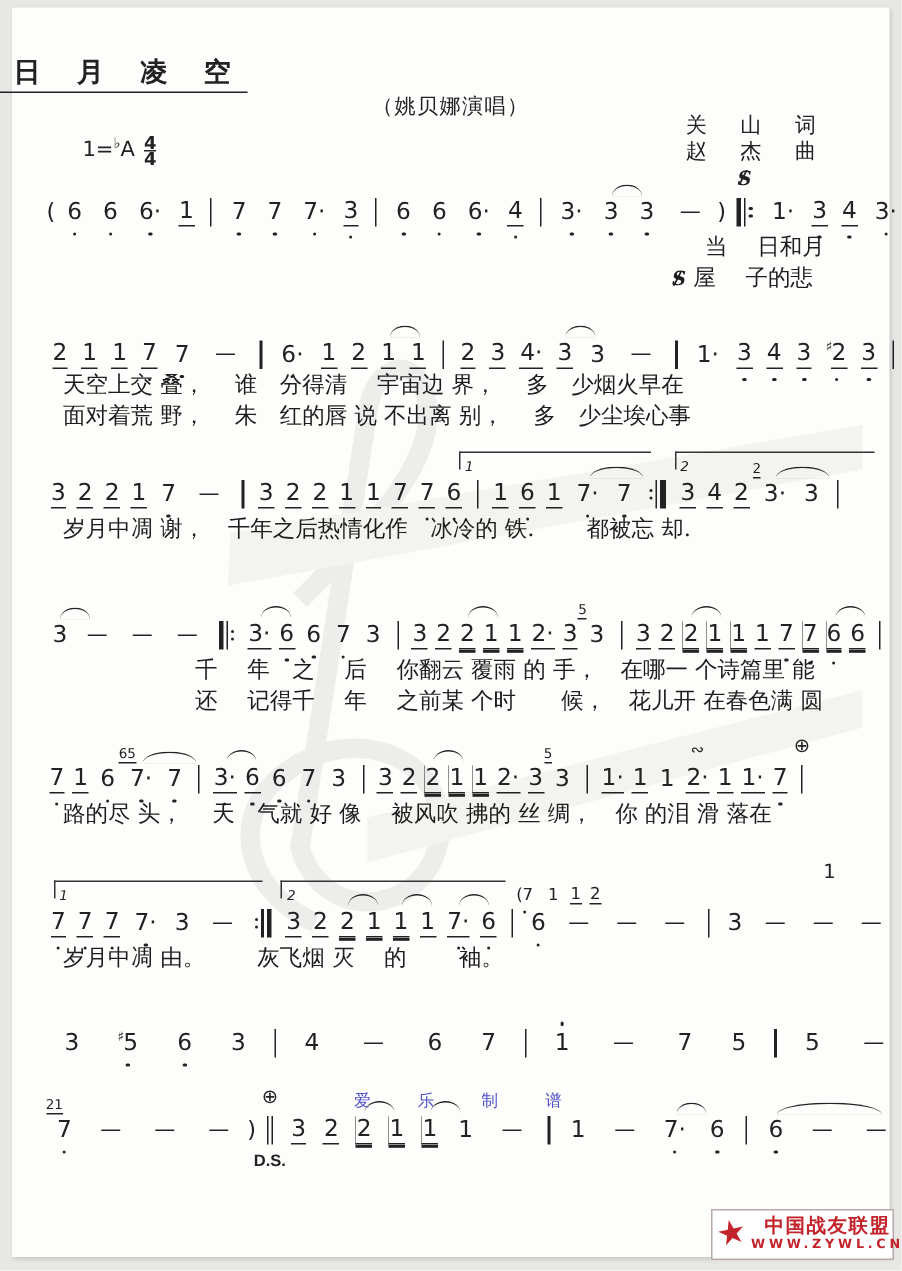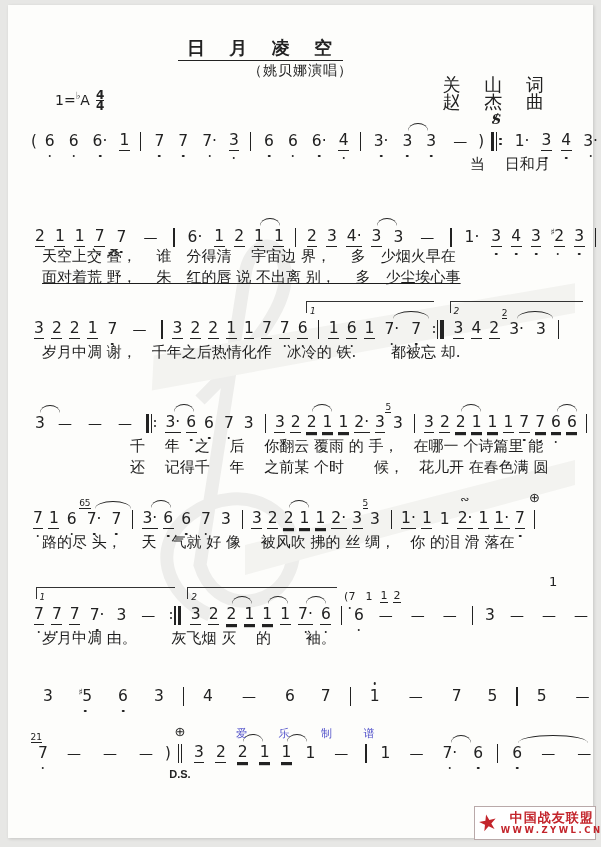--- a/index.html
+++ b/index.html
@@ -6,27 +6,27 @@
   body{width:601px;height:847px;position:relative;background:#e7e7e5;overflow:hidden;
        font-family:"DejaVu Sans",sans-serif;color:#222;}
   .sheet{position:absolute;left:8px;top:5px;width:585px;height:833px;background:#fdfdfb;
          box-shadow:1px 1px 3px rgba(0,0,0,.15);}
   
   .wm{position:absolute;z-index:1;pointer-events:none;}
   .wm-blue{position:absolute;z-index:4;left:236px;top:726px;font-size:11px;font-weight:normal;
            letter-spacing:14px;color:#4343c6;opacity:.92;font-family:"DejaVu Serif",serif;}
   
   .hdr{position:absolute;z-index:3;width:100%;}
-  .title{position:absolute;left:0;top:36px;width:521px;text-align:center;}
+  .title{position:absolute;left:0;top:36px;width:521px;text-align:left;}
   .title span{font-family:"DejaVu Serif",serif;font-size:18px;font-weight:bold;letter-spacing:9px;
               border-bottom:1.5px solid #222;padding:0 2px 2px 9px;}
   .subtitle{position:absolute;left:0;top:62px;width:601px;text-align:center;
             font-family:"DejaVu Serif",serif;font-size:14px;letter-spacing:1px;}
   .credits{position:absolute;right:48px;top:76px;text-align:left;font-family:"DejaVu Serif",serif;
-           font-size:18px;line-height:17px;letter-spacing:9px;}
+           font-size:14px;line-height:17px;letter-spacing:9px;}
   .keysig{position:absolute;left:55px;top:90px;font-size:14px;}
   .keysig .flat{font-size:10px;vertical-align:super;}
   .meter{display:inline-block;vertical-align:middle;margin-left:6px;text-align:center;
          font-size:12px;font-weight:bold;line-height:10px;}
   .meter .num{display:block;}
   .meter .den{display:block;border-top:1px solid #222;}
   
   .score{position:absolute;inset:0;z-index:3;}
   .sysline{position:absolute;left:30px;width:552px;}
   .notesrow{position:relative;height:24px;white-space:nowrap;}
@@ -110,33 +110,34 @@
         </span><span class="note" style="margin: 0px 6.5px;"><span class="d">3·</span><span class="dotlo"></span></span><span class="note" style="margin: 0px 6.5px;"><span class="d">3</span><span class="dotlo"></span><span class="arc" style="width: 20px;"></span></span><span class="note" style="margin: 0px 6.5px;"><span class="d">3</span><span class="dotlo"></span></span><span class="dash" style="margin: 0px 10px;">—</span><span class="paren">)</span><span class="bar">
           <span class="bt"></span>
           <span class="bl"></span>
           <span class="bd">
             <i></i>
             <i></i>
           </span>
           <span class="barabove"><span class="segno">S</span></span>
         </span><span class="note" style="margin: 0px 6.5px;"><span class="d">1·</span></span><span class="note u1" style="margin: 0px 4.5px;"><span class="d">3</span><span class="dotlo"></span></span><span class="note u1" style="margin: 0px 4.5px;"><span class="d">4</span><span class="dotlo"></span></span><span class="note" style="margin: 0px 6.5px;"><span class="d">3·</span><span class="dotlo"></span></span></div>
       <div class="lyr" style="padding-left: 440px;">当　 日和月</div>
+      <div class="lyr" style="padding-left: 418px;"><span class="segno">S</span> 屋　 子的悲</div>
     </div>
     <div class="sysline" style="top: 222px;">
       <div class="notesrow"><span class="note u1" style="margin: 0px 4.5px;"><span class="d">2</span></span><span class="note u1" style="margin: 0px 4.5px;"><span class="d">1</span></span><span class="note u1" style="margin: 0px 4.5px;"><span class="d">1</span></span><span class="note u1" style="margin: 0px 4.5px;"><span class="d">7</span><span class="dotlo"></span></span><span class="note" style="margin: 0px 6.5px;"><span class="d">7</span><span class="dotlo"></span></span><span class="dash" style="margin: 0px 10px;">—</span><span class="bar">
           <span class="bl"></span>
         </span><span class="note" style="margin: 0px 6.5px;"><span class="d">6·</span><span class="dotlo"></span></span><span class="note u1" style="margin: 0px 4.5px;"><span class="d">1</span></span><span class="note u1" style="margin: 0px 4.5px;"><span class="d">2</span></span><span class="note u1" style="margin: 0px 4.5px;"><span class="d">1</span><span class="arc" style="width: 20px;"></span></span><span class="note u1" style="margin: 0px 4.5px;"><span class="d">1</span></span><span class="bar">
           <span class="bl"></span>
         </span><span class="note u1" style="margin: 0px 4.5px;"><span class="d">2</span></span><span class="note u1" style="margin: 0px 4.5px;"><span class="d">3</span></span><span class="note u1" style="margin: 0px 4.5px;"><span class="d">4·</span></span><span class="note u1" style="margin: 0px 4.5px;"><span class="d">3</span><span class="arc" style="width: 20px;"></span></span><span class="note" style="margin: 0px 6.5px;"><span class="d">3</span></span><span class="dash" style="margin: 0px 10px;">—</span><span class="bar">
           <span class="bl"></span>
         </span><span class="note" style="margin: 0px 6.5px;"><span class="d">1·</span></span><span class="note u1" style="margin: 0px 4.5px;"><span class="d">3</span><span class="dotlo"></span></span><span class="note u1" style="margin: 0px 4.5px;"><span class="d">4</span><span class="dotlo"></span></span><span class="note u1" style="margin: 0px 4.5px;"><span class="d">3</span><span class="dotlo"></span></span><span class="note u1" style="margin: 0px 4.5px;"><span class="acc">♯</span><span class="d">2</span><span class="dotlo"></span></span><span class="note u1" style="margin: 0px 4.5px;"><span class="d">3</span><span class="dotlo"></span></span><span class="bar">
           <span class="bl"></span>
         </span></div>
       <div class="lyr" style="padding-left: 12px;">天空上交 叠，　 谁　分得清　 宇宙边 界，　 多　少烟火早在</div>
-      <div class="lyr" style="padding-left: 12px; text-decoration: underline;">面对着荒 野，　 朱　红的唇 说 不出离 别，　 多　少尘埃心事</div>
+      <div class="lyr" style="padding-left: 12px;">面对着荒 野，　 朱　红的唇 说 不出离 别，　 多　少尘埃心事</div>
     </div>
     <div class="sysline" style="top: 318px;">
       <div class="notesrow"><div class="volta" style="left: 50%; width: 23%;"><span>1</span></div><div class="volta" style="left: 76%; width: 24%;"><span>2</span></div><span class="note u1" style="margin: 0px 3.5px;"><span class="d">3</span></span><span class="note u1" style="margin: 0px 3.5px;"><span class="d">2</span></span><span class="note u1" style="margin: 0px 3.5px;"><span class="d">2</span></span><span class="note u1" style="margin: 0px 3.5px;"><span class="d">1</span></span><span class="note" style="margin: 0px 5.5px;"><span class="d">7</span><span class="dotlo"></span></span><span class="dash" style="margin: 0px 9px;">—</span><span class="bar">
           <span class="bl"></span>
         </span><span class="note u1" style="margin: 0px 3.5px;"><span class="d">3</span></span><span class="note u1" style="margin: 0px 3.5px;"><span class="d">2</span></span><span class="note u1" style="margin: 0px 3.5px;"><span class="d">2</span></span><span class="note u1" style="margin: 0px 3.5px;"><span class="d">1</span></span><span class="note u1" style="margin: 0px 3.5px;"><span class="d">1</span></span><span class="note u1" style="margin: 0px 3.5px;"><span class="d">7</span><span class="dotlo"></span></span><span class="note u1" style="margin: 0px 3.5px;"><span class="d">7</span><span class="dotlo"></span></span><span class="note u1" style="margin: 0px 3.5px;"><span class="d">6</span><span class="dotlo"></span></span><span class="bar">
           <span class="bl"></span>
         </span><span class="note u1" style="margin: 0px 3.5px;"><span class="d">1</span></span><span class="note u1" style="margin: 0px 3.5px;"><span class="d">6</span><span class="dotlo"></span></span><span class="note u1" style="margin: 0px 3.5px;"><span class="d">1</span></span><span class="note" style="margin: 0px 5.5px;"><span class="d">7·</span><span class="dotlo"></span><span class="arc" style="width: 36px;"></span></span><span class="note" style="margin: 0px 5.5px;"><span class="d">7</span><span class="dotlo"></span></span><span class="bar">
           <span class="bd">
             <i></i>
             <i></i>

